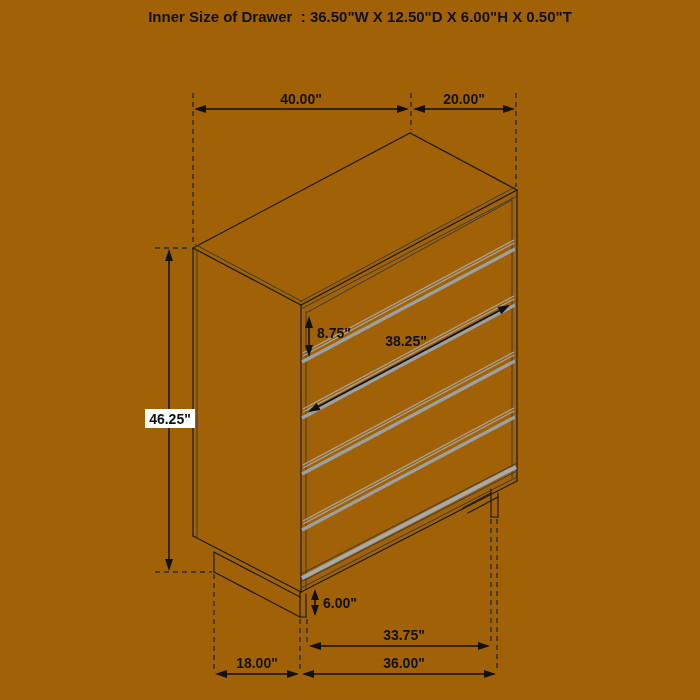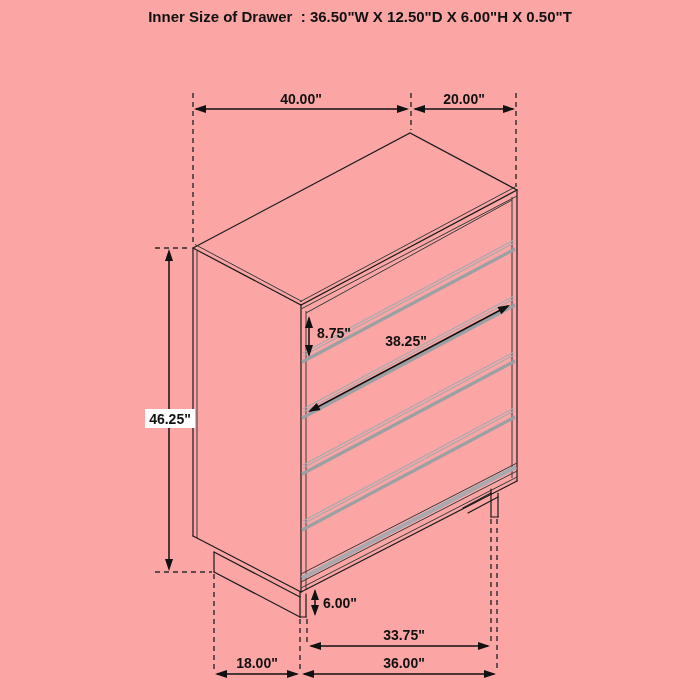--- a/index.html
+++ b/index.html
@@ -4,21 +4,21 @@
 <style>
   html, body {
     margin: 0;
     padding: 0;
     width: 700px;
     height: 700px;
     background: #ffffff;
     font-family: "Liberation Sans", sans-serif;
     overflow: hidden;
   }
-  .stage { position: relative; width: 700px; height: 700px; background:#fca5a5; }
+  .stage { position: relative; width: 700px; height: 700px; background:#a16207; }
   svg { display:block; }
   .edge   { stroke:#1a1a1a; stroke-width:1.2; fill:none; stroke-linecap:round; }
   .thin   { stroke:#3a3a3a; stroke-width:1; fill:none; }
   .gray1  { stroke:#a6aaae; stroke-width:1.2; fill:none; }
   .gray3  { stroke:#9aa0a4; stroke-width:3.2; fill:none; }
   .grayband { stroke:#a6aaae; stroke-width:4; fill:none; }
   .dash   { stroke:#2b2b2b; stroke-width:1.4; fill:none; stroke-dasharray:5 4; }
   .dim    { stroke:#111111; stroke-width:1.5; fill:none; }
   .ah     { fill:#111111; stroke:none; }
   .lbl    { font: bold 14px "Liberation Sans", sans-serif; fill:#111111; }

